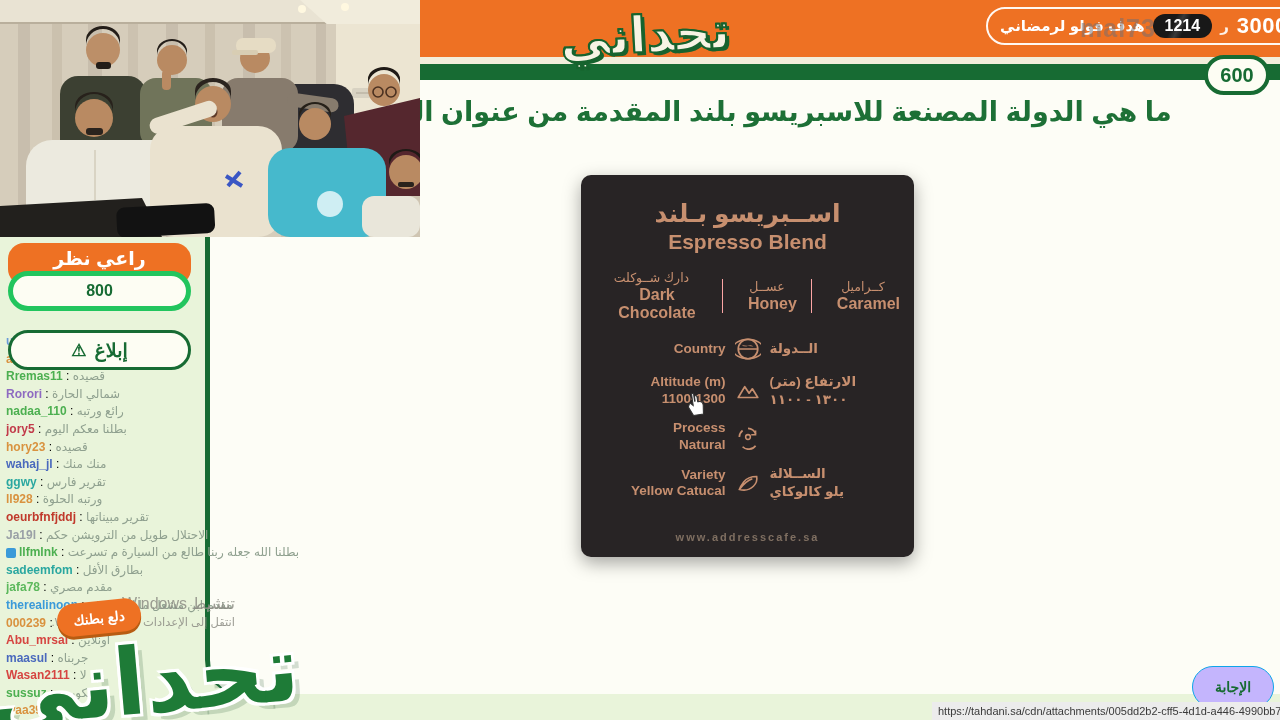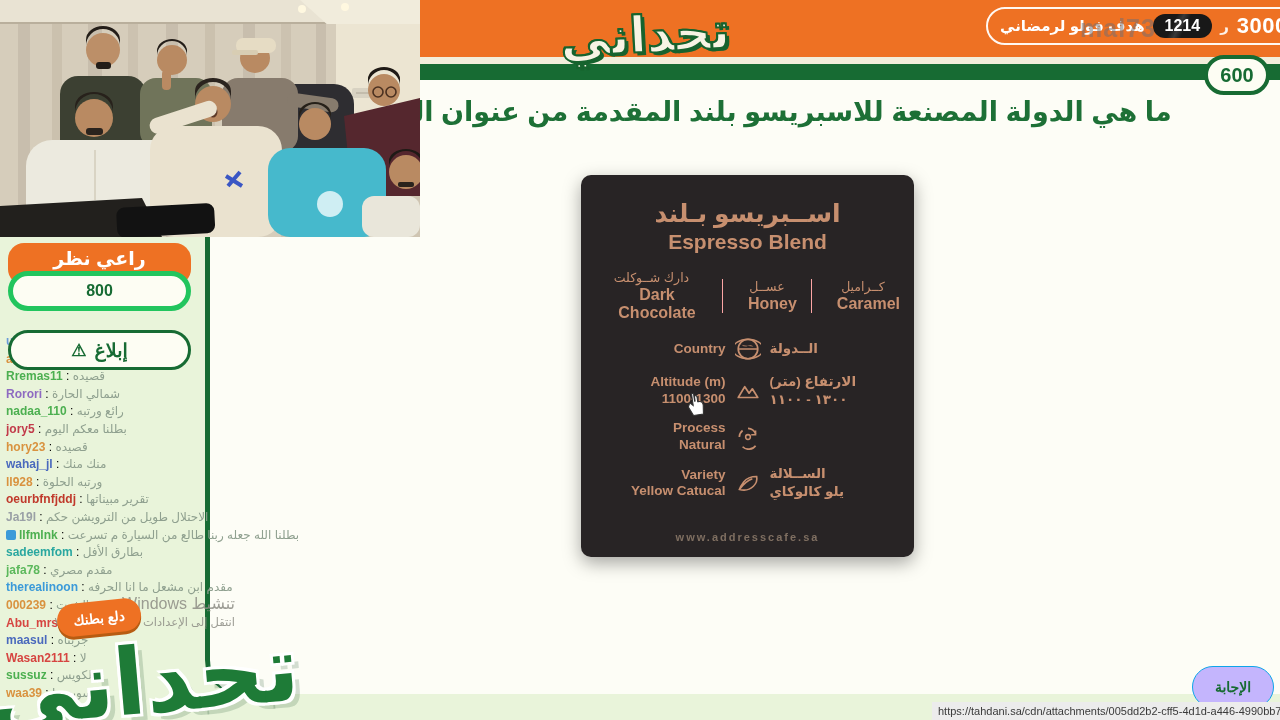--- a/index.html
+++ b/index.html
@@ -200,20 +200,21 @@
 
 <div class="chat">
     <div class="chat-row"><span class="chat-user" style="color: rgb(106, 155, 216);">u_ammmw</span> : <span class="chat-msg">محبك حسين</span></div>
     <div class="chat-row"><span class="chat-user" style="color: rgb(217, 146, 63);">atheer3t</span> : <span class="chat-msg">جيتك</span></div>
     <div class="chat-row"><span class="chat-user" style="color: rgb(76, 175, 80);">Rremas11</span> : <span class="chat-msg">قصيده</span></div>
     <div class="chat-row"><span class="chat-user" style="color: rgb(142, 107, 193);">Rorori</span> : <span class="chat-msg">شمالي الحارة</span></div>
     <div class="chat-row"><span class="chat-user" style="color: rgb(76, 175, 80);">nadaa_110</span> : <span class="chat-msg">رائع ورتبه</span></div>
     <div class="chat-row"><span class="chat-user" style="color: rgb(194, 59, 75);">jory5</span> : <span class="chat-msg">بطلنا معكم اليوم</span></div>
     <div class="chat-row"><span class="chat-user" style="color: rgb(217, 146, 63);">hory23</span> : <span class="chat-msg">قصيده</span></div>
     <div class="chat-row"><span class="chat-user" style="color: rgb(74, 105, 189);">wahaj_jl</span> : <span class="chat-msg">منك منك</span></div>
+    <div class="chat-row"><span class="chat-user" style="color: rgb(42, 167, 160);">ggwy</span> : <span class="chat-msg">تقرير فارس</span></div>
     <div class="chat-row"><span class="chat-user" style="color: rgb(217, 146, 63);">ll928</span> : <span class="chat-msg">ورتبه الحلوة</span></div>
     <div class="chat-row"><span class="chat-user" style="color: rgb(192, 57, 43);">oeurbfnfjddj</span> : <span class="chat-msg">تقرير مبيناتها</span></div>
     <div class="chat-row"><span class="chat-user" style="color: rgb(154, 160, 166);">Ja19l</span> : <span class="chat-msg">الاحتلال طويل من الترويشن حكم</span></div>
     <div class="chat-row"><span class="chat-badge"></span><span class="chat-user" style="color: rgb(76, 175, 80);">llfmlnk</span> : <span class="chat-msg">يساقل بطلنا الله جعله ربنا طالع من السيارة م تسرعت</span></div>
     <div class="chat-row"><span class="chat-user" style="color: rgb(42, 167, 160);">sadeemfom</span> : <span class="chat-msg">بطارق الأفل</span></div>
     <div class="chat-row"><span class="chat-user" style="color: rgb(92, 184, 92); margin-top: 24px;">jafa78</span> : <span class="chat-msg">مقدم مصري</span></div>
     <div class="chat-row"><span class="chat-user" style="color: rgb(59, 154, 217);">therealinoon</span> : <span class="chat-msg">مقدم ابن مشعل ما انا الحرفه</span></div>
     <div class="chat-row"><span class="chat-user" style="color: rgb(217, 146, 63);">000239</span> : <span class="chat-msg">العب بالشيت</span></div>
     <div class="chat-row"><span class="chat-user" style="color: rgb(214, 69, 65);">Abu_mrsal</span> : <span class="chat-msg">اونلاين</span></div>
     <div class="chat-row"><span class="chat-user" style="color: rgb(74, 105, 189);">maasul</span> : <span class="chat-msg">جربناه</span></div>

